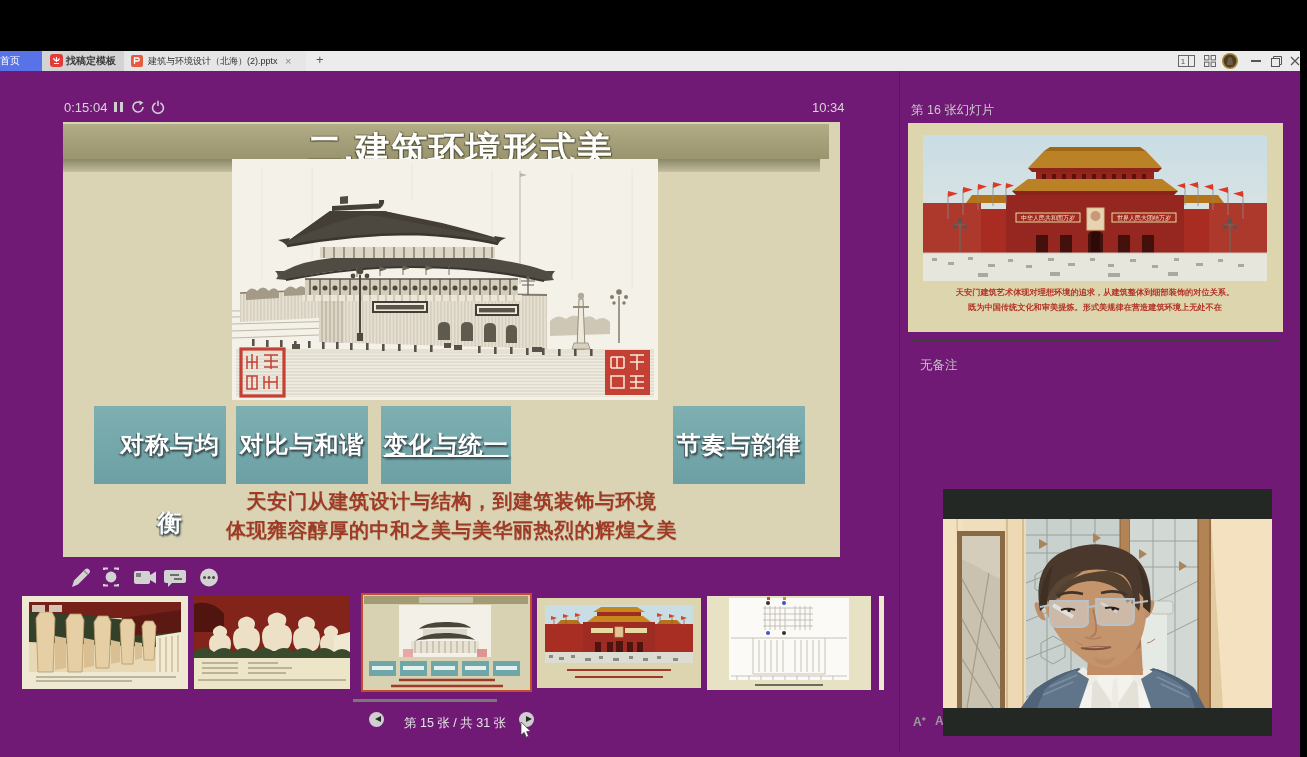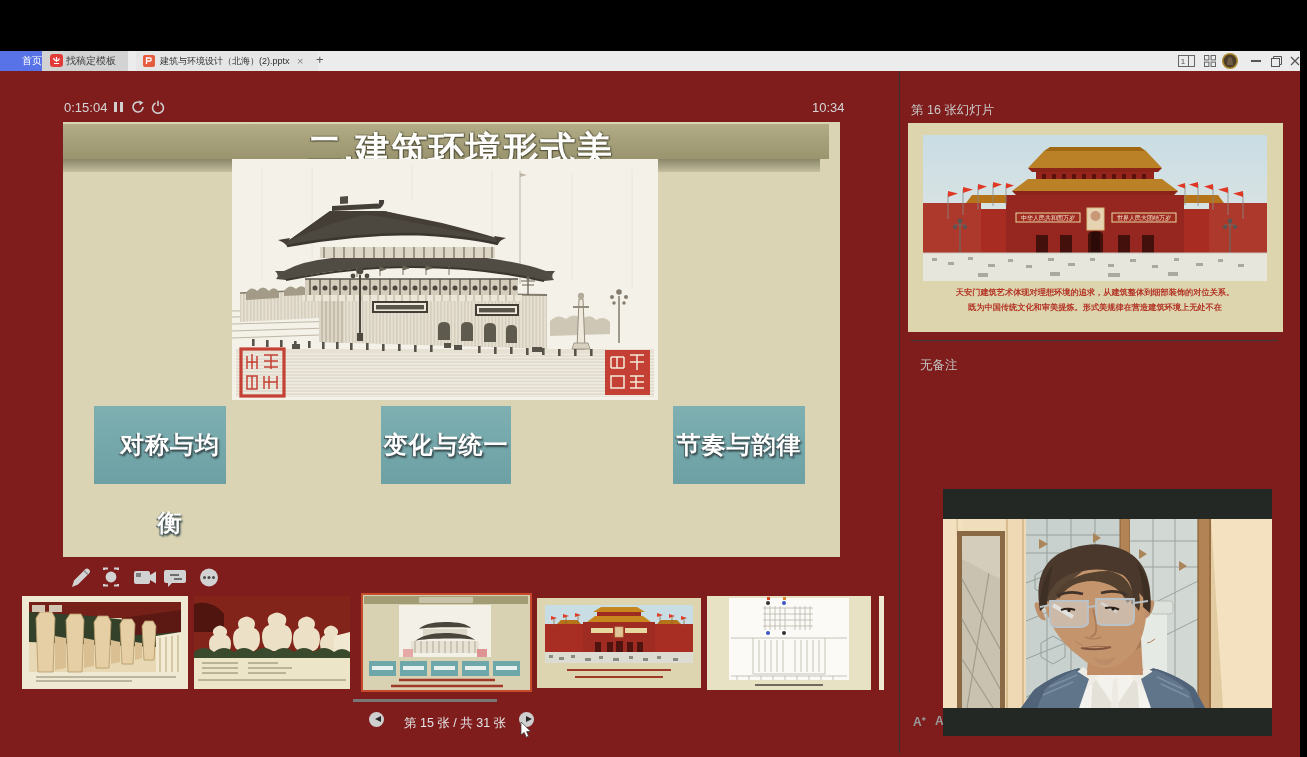--- a/index.html
+++ b/index.html
@@ -3,27 +3,27 @@
 <meta charset="utf-8">
 <style>
   * { margin:0; padding:0; box-sizing:border-box; }
   html,body { width:1307px; height:757px; background:#000; overflow:hidden;
     font-family:"Liberation Sans", sans-serif; }
   .abs { position:absolute; }
   #stage { position:relative; width:1307px; height:757px; background:#000; }
   
   #tabbar { position:absolute; left:0; top:51px; width:1300px; height:20px; background:#ececec; }
   #tab-home { position:absolute; left:0; top:0; width:42px; height:20px; background:#5873e8;
-    color:#fff; font-size:10px; text-align:right; line-height:20px; }
+    color:#fff; font-size:10px; text-align:left; line-height:20px; }
   #tab2 { position:absolute; left:42px; top:0; width:86px; height:20px; background:#d3d3d3;
-    color:#3a3a3a; font-size:10px; line-height:20px; white-space:nowrap; }
-  #tab3 { position:absolute; left:136px; top:0; width:182px; height:32px; background:#e6e6e6;
+    color:#3a3a3a; font-size:10px; line-height:20px; white-space:nowrap;font-weight:bold; }
+  #tab3 { position:absolute; left:124px; top:0; width:182px; height:32px; background:#e6e6e6;
     color:#2e2e2e; font-size:9px; line-height:20px; white-space:nowrap; }
   
-  #main { position:absolute; left:0; top:71px; width:1300px; height:686px; background:#7f1d1d; }
+  #main { position:absolute; left:0; top:71px; width:1300px; height:686px; background:#701a75; }
   #vsep { position:absolute; left:899px; top:0; width:1px; height:682px; background:#333; }
   
   #slide { position:absolute; left:63px; top:51px; width:777px; height:435px; background:#dad4b4; }
   #titleband { position:absolute; left:0; top:2px; width:766px; height:35px;
     background:linear-gradient(180deg,#b2ad87 0%,#a6a17b 45%,#9a956f 100%); }
   #titleband .txt { position:absolute; width:100%; left:14px; top:2px; text-align:center; font-size:36px;
     font-weight:bold; color:#fdfdfb; letter-spacing:1px;
     text-shadow:1px 1px 1px #55523a, -1px 1px 1px #55523a, 1px -1px 1px #7a7656; }
   #bandshadow { position:absolute; left:0; top:37px; width:757px; height:13px;
     background:linear-gradient(180deg,#8a8768 0%,#a9a486 55%,#c5bf9e 100%); }
@@ -296,22 +296,25 @@
     <g stroke="#f4ead8" stroke-width="1.5" fill="none">
       <path d="M379 198 h13 M379 198 v11 M392 198 v11 M379 209 h13 M385 198 v11"></path>
       <path d="M398 196 h14 M405 196 v15 M398 203 h14"></path>
       <path d="M379 217 h13 v12 h-13 Z"></path>
       <path d="M398 217 h14 M398 223 h14 M398 229 h14 M404 217 v12"></path>
     </g>
   </g>
 </svg>
 </div>
       <div class="sbtn" style="left:31px;width:132px;padding-left:20px;">对称与均衡</div>
-      <div class="sbtn" style="left:318px;width:130px;">变化与统一</div>
+      <div class="sbtn" style="left:173px;width:132px;">对比与和谐</div>
+      <div class="sbtn" style="left:318px;width:130px;text-decoration:underline;">变化与统一</div>
       <div class="sbtn" style="left:610px;width:132px;">节奏与韵律</div>
+      <div class="redln" style="top:366px;">天安门从建筑设计与结构，到建筑装饰与环境</div>
+      <div class="redln" style="top:395px;">体现雍容醇厚的中和之美与美华丽热烈的辉煌之美</div>
     </div>
 
     <div id="toolbar">
     <svg class="abs" style="left:70px;top:495px;" width="150" height="24" viewBox="0 0 150 24">
       <g fill="#d2d2d2">
         <path d="M2 21 L4 14.5 L15 3.5 Q17 1.5 19 3.5 Q21 5.5 19 7.5 L8 18.5 Z"></path>
         <path d="M14.2 4.8 L17.8 8.4" stroke="#8a8a8a" stroke-width="1.4"></path>
       </g>
       <g stroke="#d2d2d2" stroke-width="2" fill="none">
         <path d="M34 4 L34 2.5 L38 2.5 M44 2.5 L48 2.5 L48 4"></path>

